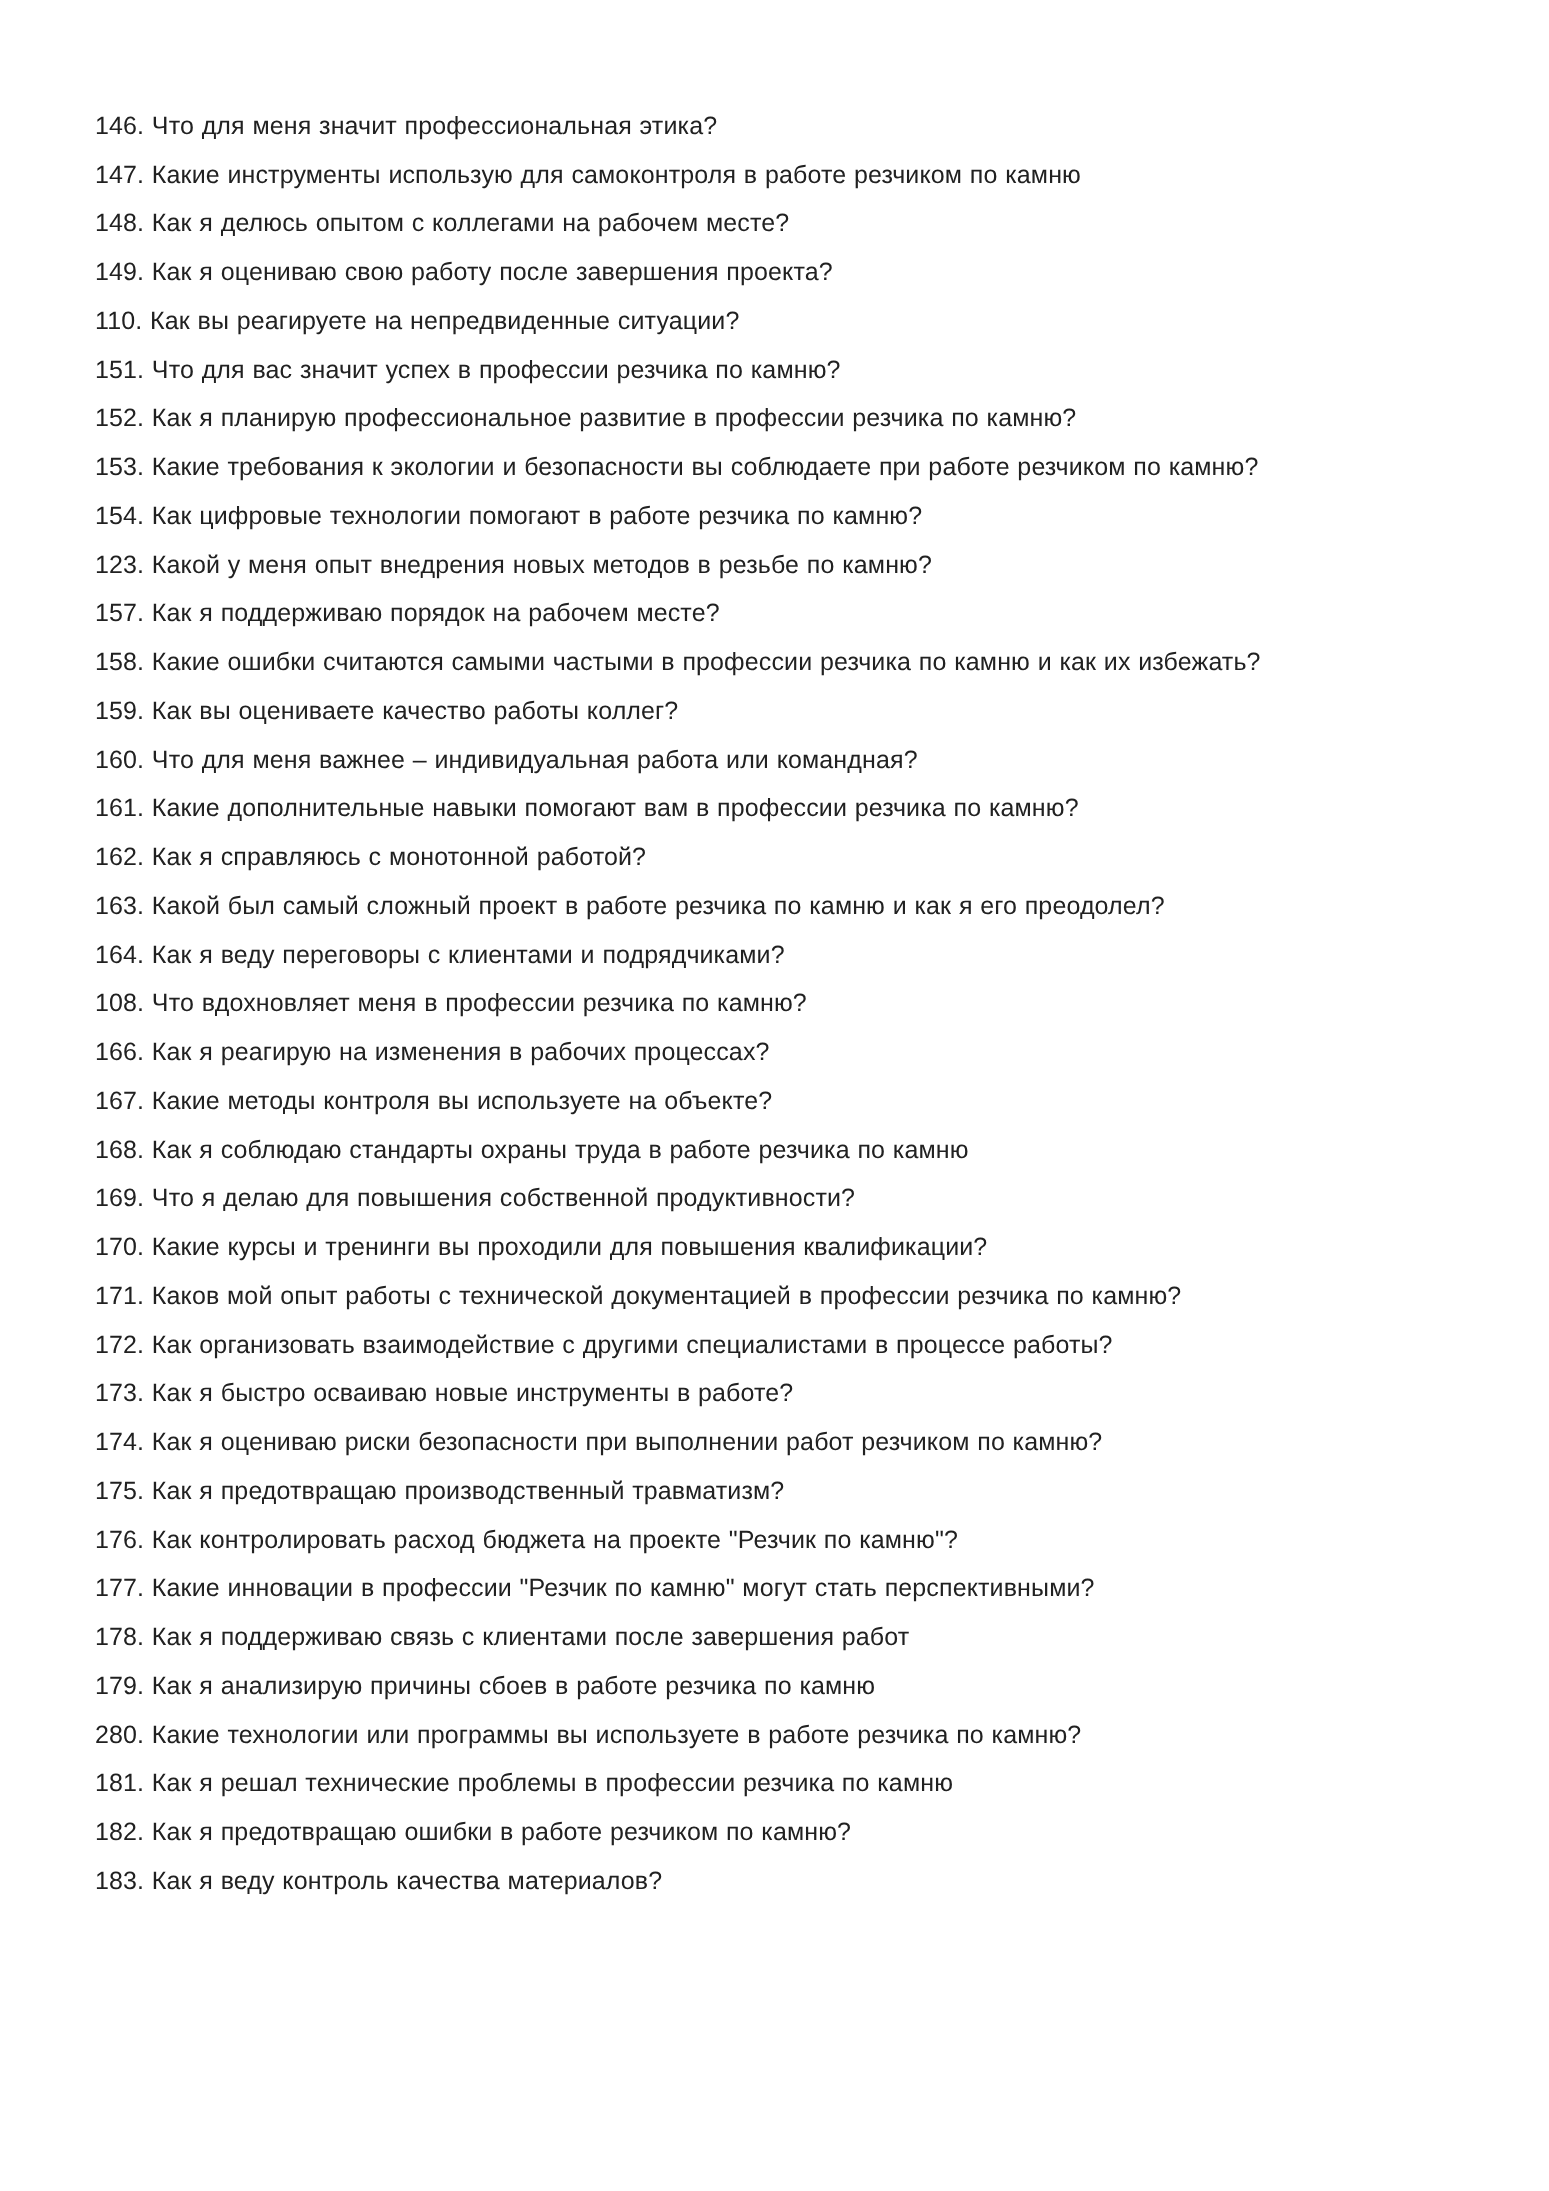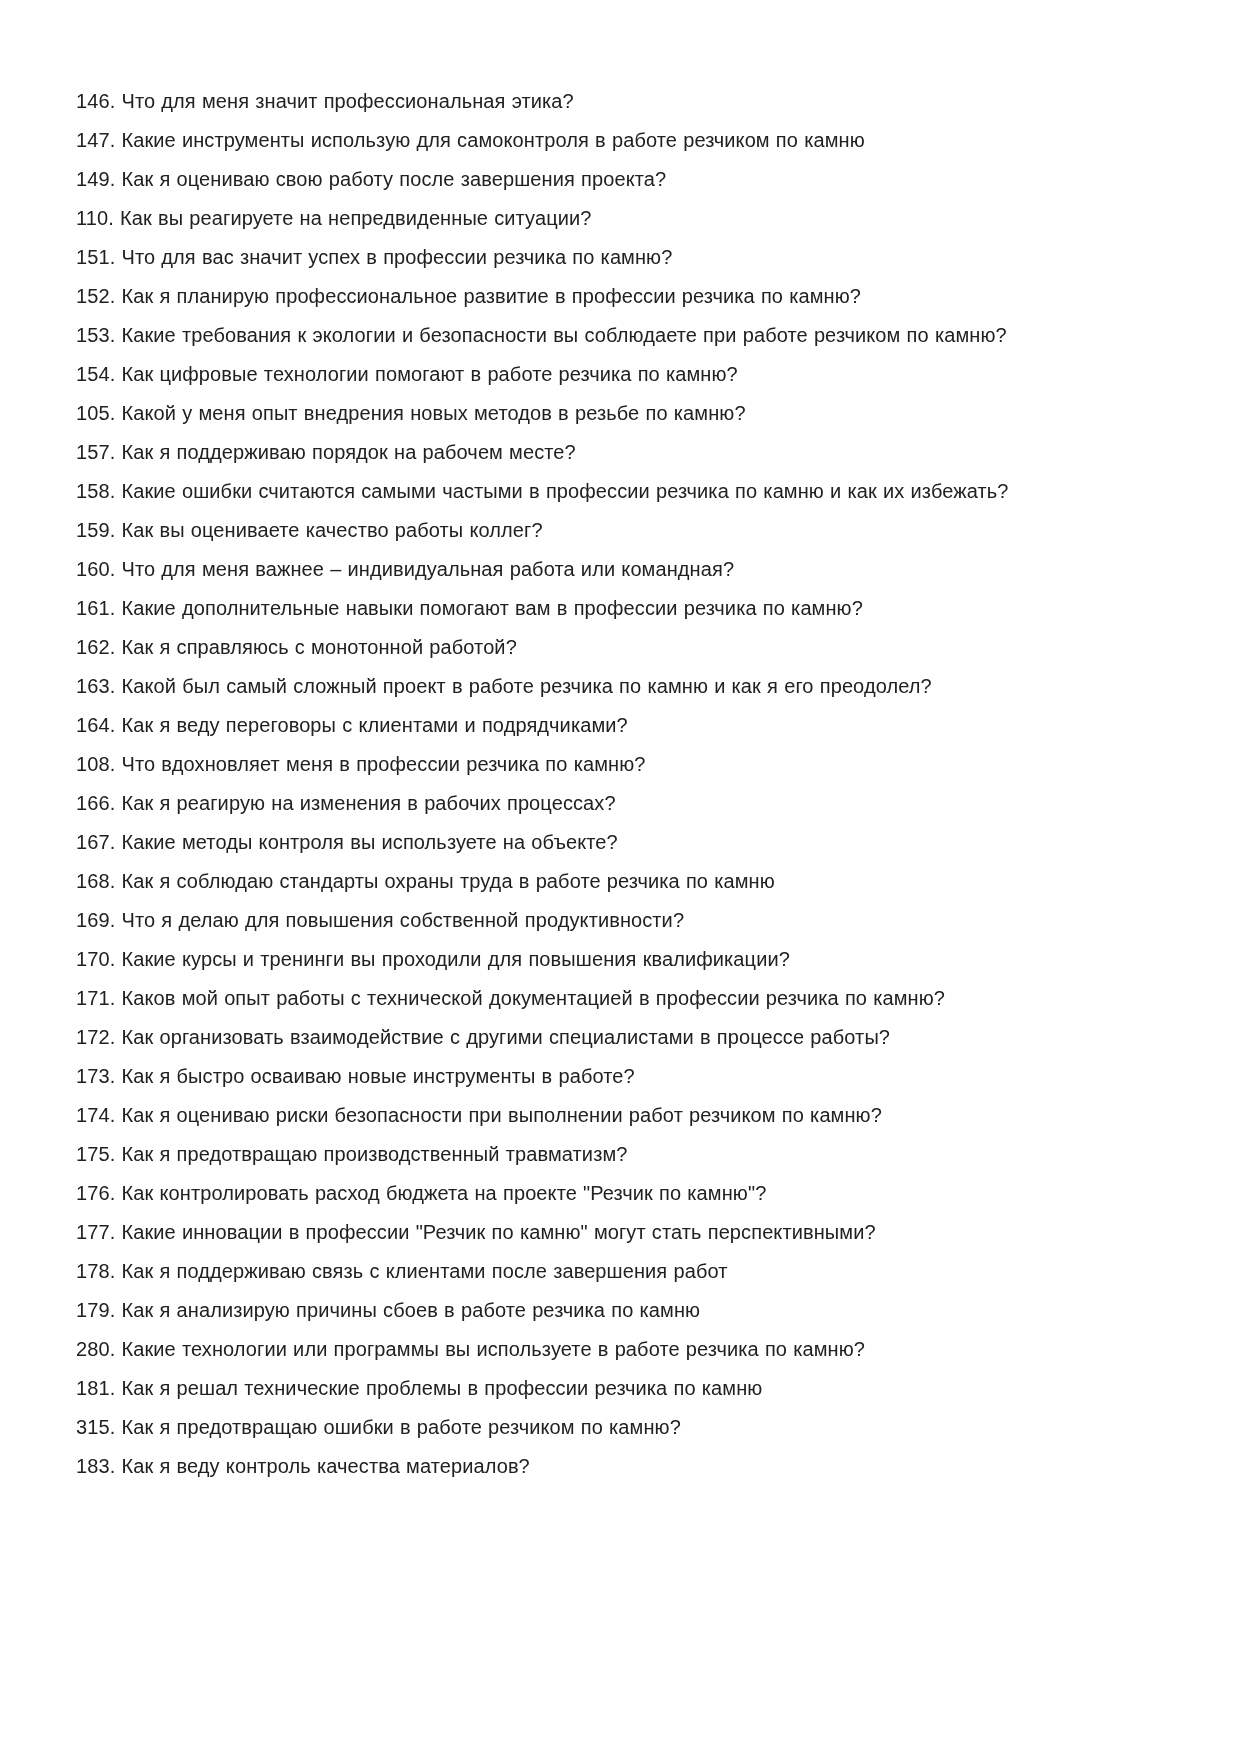--- a/index.html
+++ b/index.html
@@ -35,27 +35,28 @@
     word-spacing: 0.5px;
   }
 </style>
 </head>
 <body>
 
 <main class="page">
   <div class="list">
       <p class="q">146. Что для меня значит профессиональная этика?</p>
       <p class="q">147. Какие инструменты использую для самоконтроля в работе резчиком по камню</p>
+      <p class="q">148. Как я делюсь опытом с коллегами на рабочем месте?</p>
       <p class="q">149. Как я оцениваю свою работу после завершения проекта?</p>
       <p class="q">110. Как вы реагируете на непредвиденные ситуации?</p>
       <p class="q">151. Что для вас значит успех в профессии резчика по камню?</p>
       <p class="q">152. Как я планирую профессиональное развитие в профессии резчика по камню?</p>
       <p class="q">153. Какие требования к экологии и безопасности вы соблюдаете при работе резчиком по камню?</p>
       <p class="q">154. Как цифровые технологии помогают в работе резчика по камню?</p>
-      <p class="q">105. Какой у меня опыт внедрения новых методов в резьбе по камню?</p>
+      <p class="q">123. Какой у меня опыт внедрения новых методов в резьбе по камню?</p>
       <p class="q">157. Как я поддерживаю порядок на рабочем месте?</p>
       <p class="q">158. Какие ошибки считаются самыми частыми в профессии резчика по камню и как их избежать?</p>
       <p class="q">159. Как вы оцениваете качество работы коллег?</p>
       <p class="q">160. Что для меня важнее – индивидуальная работа или командная?</p>
       <p class="q">161. Какие дополнительные навыки помогают вам в профессии резчика по камню?</p>
       <p class="q">162. Как я справляюсь с монотонной работой?</p>
       <p class="q">163. Какой был самый сложный проект в работе резчика по камню и как я его преодолел?</p>
       <p class="q">164. Как я веду переговоры с клиентами и подрядчиками?</p>
       <p class="q">108. Что вдохновляет меня в профессии резчика по камню?</p>
       <p class="q">166. Как я реагирую на изменения в рабочих процессах?</p>
@@ -67,16 +68,16 @@
       <p class="q">172. Как организовать взаимодействие с другими специалистами в процессе работы?</p>
       <p class="q">173. Как я быстро осваиваю новые инструменты в работе?</p>
       <p class="q">174. Как я оцениваю риски безопасности при выполнении работ резчиком по камню?</p>
       <p class="q">175. Как я предотвращаю производственный травматизм?</p>
       <p class="q">176. Как контролировать расход бюджета на проекте "Резчик по камню"?</p>
       <p class="q">177. Какие инновации в профессии "Резчик по камню" могут стать перспективными?</p>
       <p class="q">178. Как я поддерживаю связь с клиентами после завершения работ</p>
       <p class="q">179. Как я анализирую причины сбоев в работе резчика по камню</p>
       <p class="q">280. Какие технологии или программы вы используете в работе резчика по камню?</p>
       <p class="q">181. Как я решал технические проблемы в профессии резчика по камню</p>
-      <p class="q">315. Как я предотвращаю ошибки в работе резчиком по камню?</p>
+      <p class="q">182. Как я предотвращаю ошибки в работе резчиком по камню?</p>
       <p class="q">183. Как я веду контроль качества материалов?</p>
     </div>
 </main>
 
 </body></html>

